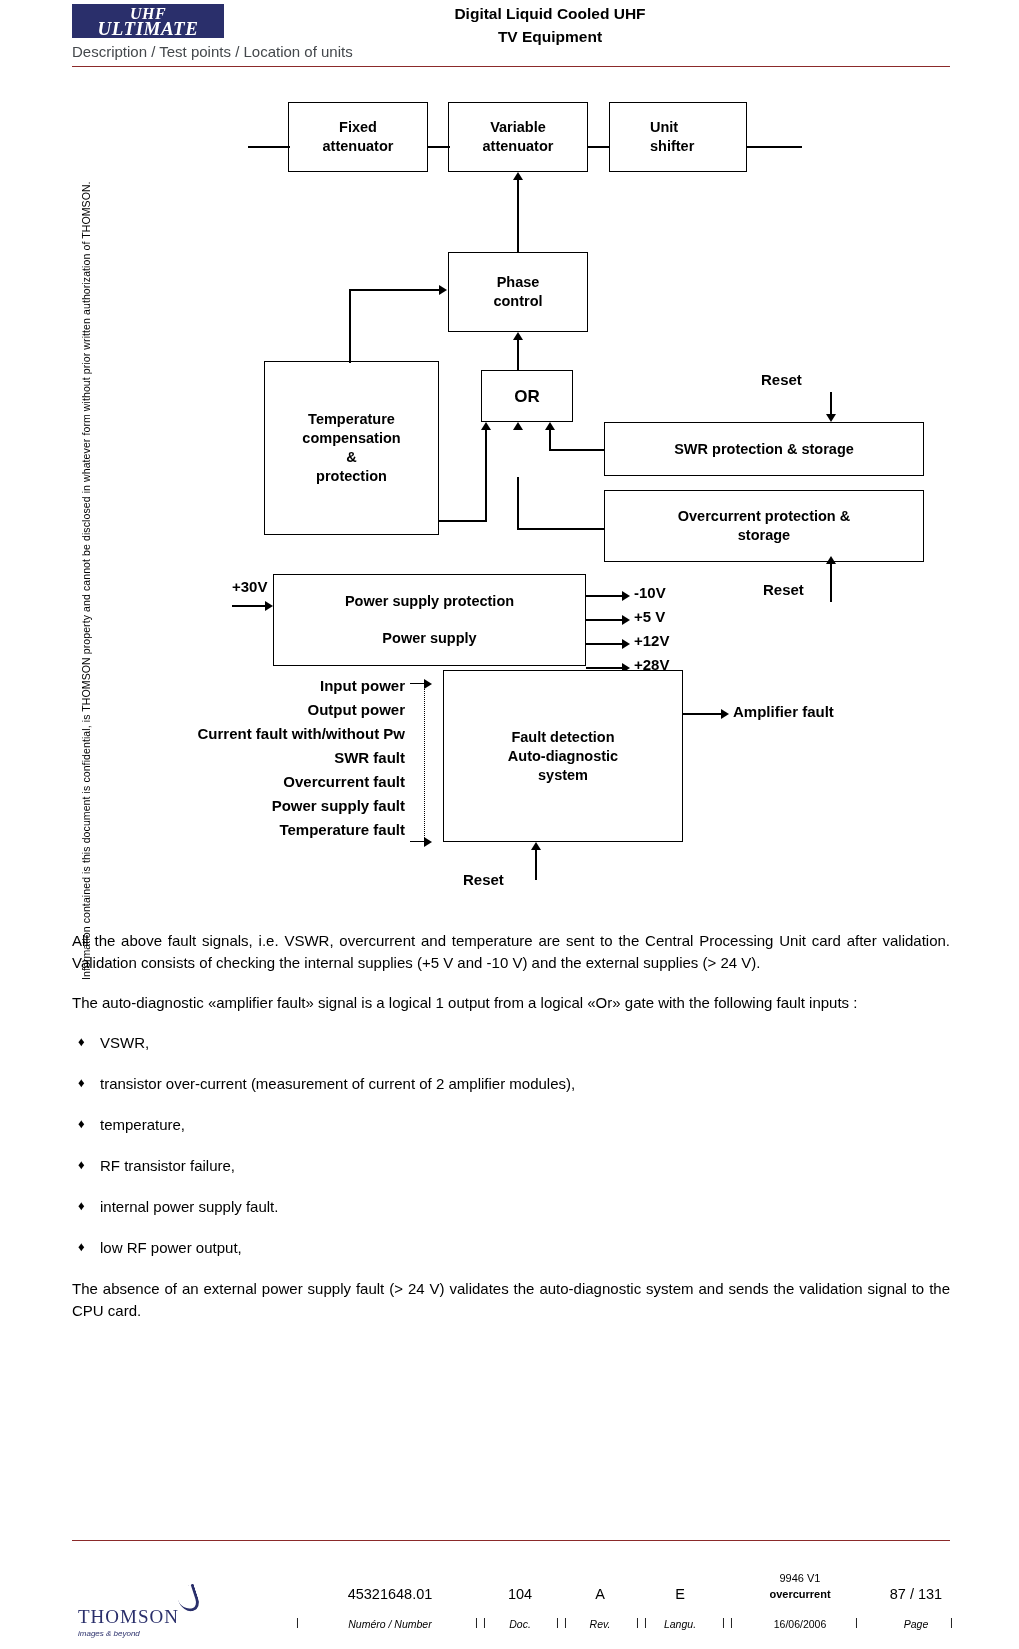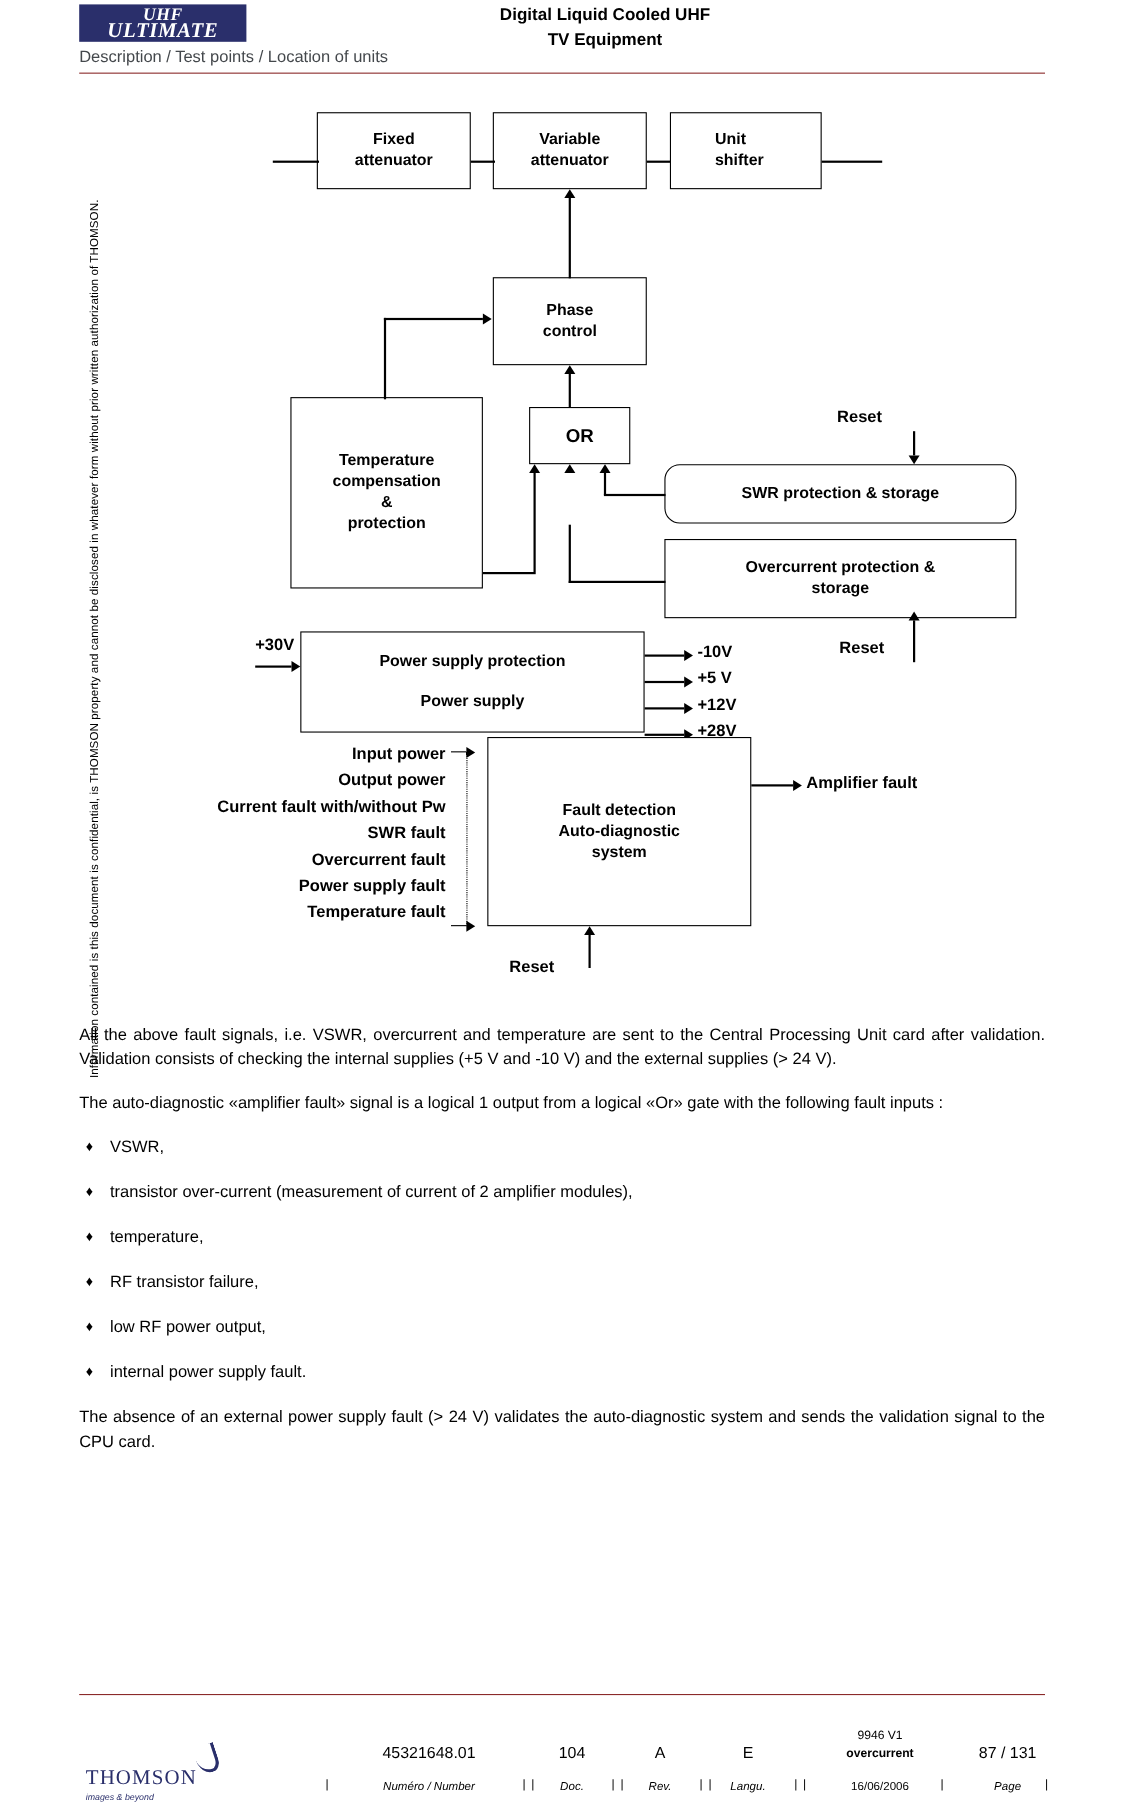--- a/index.html
+++ b/index.html
@@ -256,21 +256,21 @@
 protection</div>
 
   <div class="ln v" style="left:349px; top:207px; width:2px; height:74px;"></div>
   <div class="ln h" style="left:349px; top:207px; width:90px;"></div>
   <div class="arrow right" style="left:439px; top:203px;"></div>
 
   <div class="ln h" style="left:439px; top:438px; width:48px;"></div>
   <div class="ln v" style="left:485px; top:348px; width:2px; height:90px;"></div>
   <div class="arrow up" style="left:481px; top:340px;"></div>
 
-  <div class="box" style="left:604px; top:340px; width:320px; height:54px;border-radius:14px;">SWR protection &amp; storage</div>
+  <div class="box" style="left:604px; top:340px; width:320px; height:54px;">SWR protection &amp; storage</div>
 
   <div class="box" style="left:604px; top:408px; width:320px; height:72px; white-space:pre-line;">Overcurrent protection &amp;
 storage</div>
 
   <div class="lbl" style="left:761px; top:288px;">Reset</div>
   <div class="ln v" style="left:830px; top:310px; width:2px; height:22px;"></div>
   <div class="arrow down" style="left:826px; top:332px;"></div>
 
   <div class="ln h" style="left:549px; top:367px; width:56px;"></div>
   <div class="ln v" style="left:549px; top:348px; width:2px; height:20px;"></div>
@@ -337,22 +337,22 @@
 </div>
 
 <div id="body-text">
   <p>All the above fault signals, i.e. VSWR, overcurrent and temperature are sent to the Central Processing Unit card after validation. Validation consists of checking the internal supplies (+5 V and -10 V) and the external supplies (&gt; 24 V).</p>
   <p>The auto-diagnostic «amplifier fault» signal is a logical 1 output from a logical «Or» gate with the following fault inputs :</p>
   <ul class="bullet-list">
     <li>VSWR,</li>
     <li>transistor over-current (measurement of current of 2 amplifier modules),</li>
     <li>temperature,</li>
     <li>RF transistor failure,</li>
+    <li>internal power supply fault.</li>
     <li>low RF power output,</li>
-    <li>internal power supply fault.</li>
   </ul>
   <p>The absence of an external power supply fault (&gt; 24 V) validates the auto-diagnostic system and sends the validation signal to the CPU card.</p>
 </div>
 
 <div id="footer">
   <div id="footer-rule"></div>
 
   <div id="footer-logo">
     <div class="swoosh"></div>
     <div class="fl-name">THOMSON</div>

